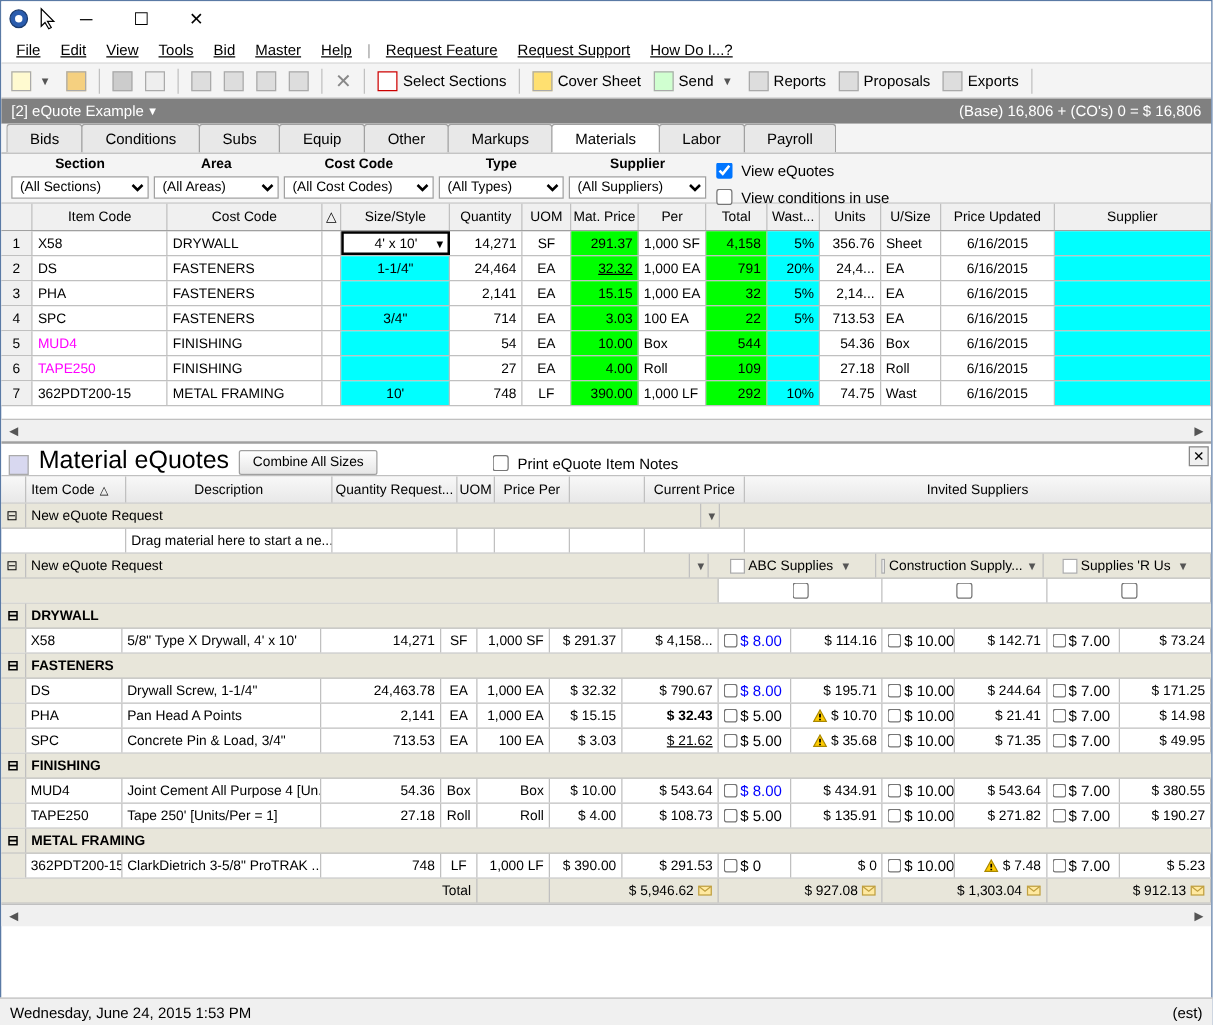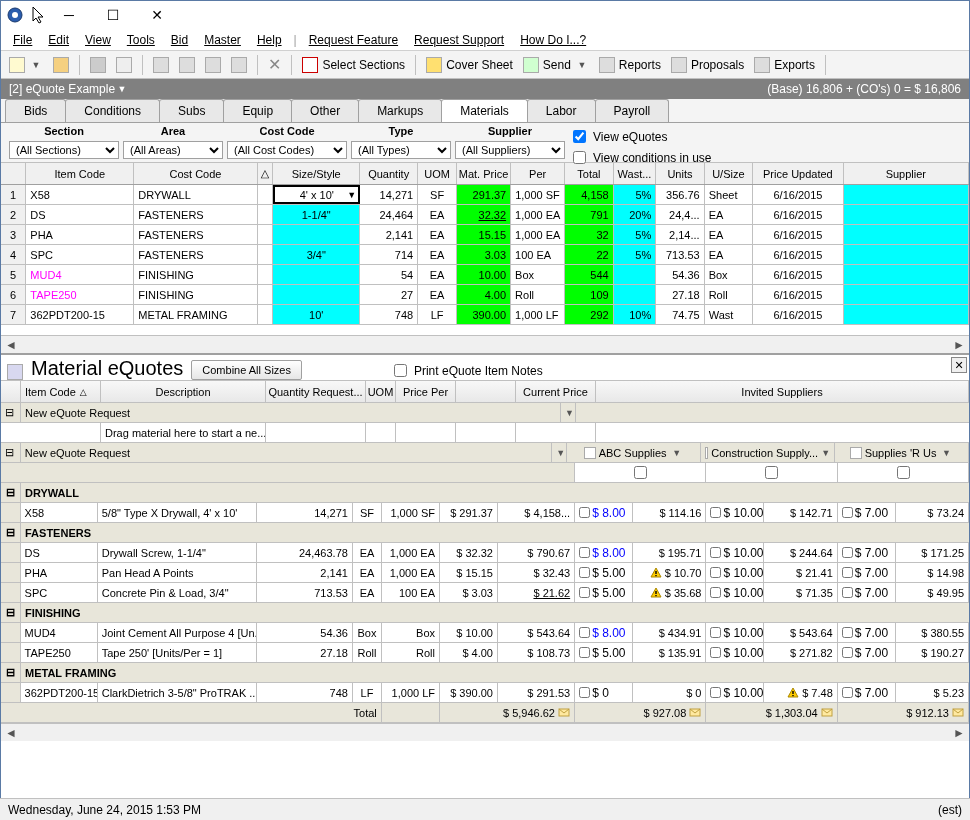--- a/index.html
+++ b/index.html
@@ -470,21 +470,21 @@
       <div class="eq-cell right" style="width: 76px;">$ 171.25</div>
     </div>
     <div class="eq-row">
       <div class="eq-cell" style="width: 20px; background: rgb(232, 230, 218);"></div>
       <div class="eq-cell " style="width: 80px;">PHA</div>
       <div class="eq-cell " style="width: 165px;">Pan Head A Points</div>
       <div class="eq-cell right" style="width: 100px;">2,141</div>
       <div class="eq-cell center" style="width: 30px;">EA</div>
       <div class="eq-cell right" style="width: 60px;">1,000 EA</div>
       <div class="eq-cell right" style="width: 60px;">$ 15.15</div>
-      <div class="eq-cell right" style="width: 80px;">$ 32.43</div>
+      <div class="eq-cell right" style="width: 80px; font-weight: bold;">$ 32.43</div>
       <div class="eq-cell" style="width: 60px; justify-content: flex-start;">
         <input type="checkbox" style="margin: 0px 2px 0px 0px; width: 11px; height: 11px;">
         <span>$ 5.00</span>
       </div>
       <div class="eq-cell right" style="width: 76px;"><span class="warn-icon"><svg viewBox="0 0 12 12">
             <path d="M6 1 L11 10 L1 10 Z" fill="#ffcc00" stroke="#aa8800"></path>
             <rect x="5.3" y="4" width="1.4" height="3" fill="#000"></rect>
             <rect x="5.3" y="8" width="1.4" height="1.2" fill="#000"></rect>
           </svg></span>&nbsp;$ 10.70</div>
       <div class="eq-cell" style="width: 60px; justify-content: flex-start;">

